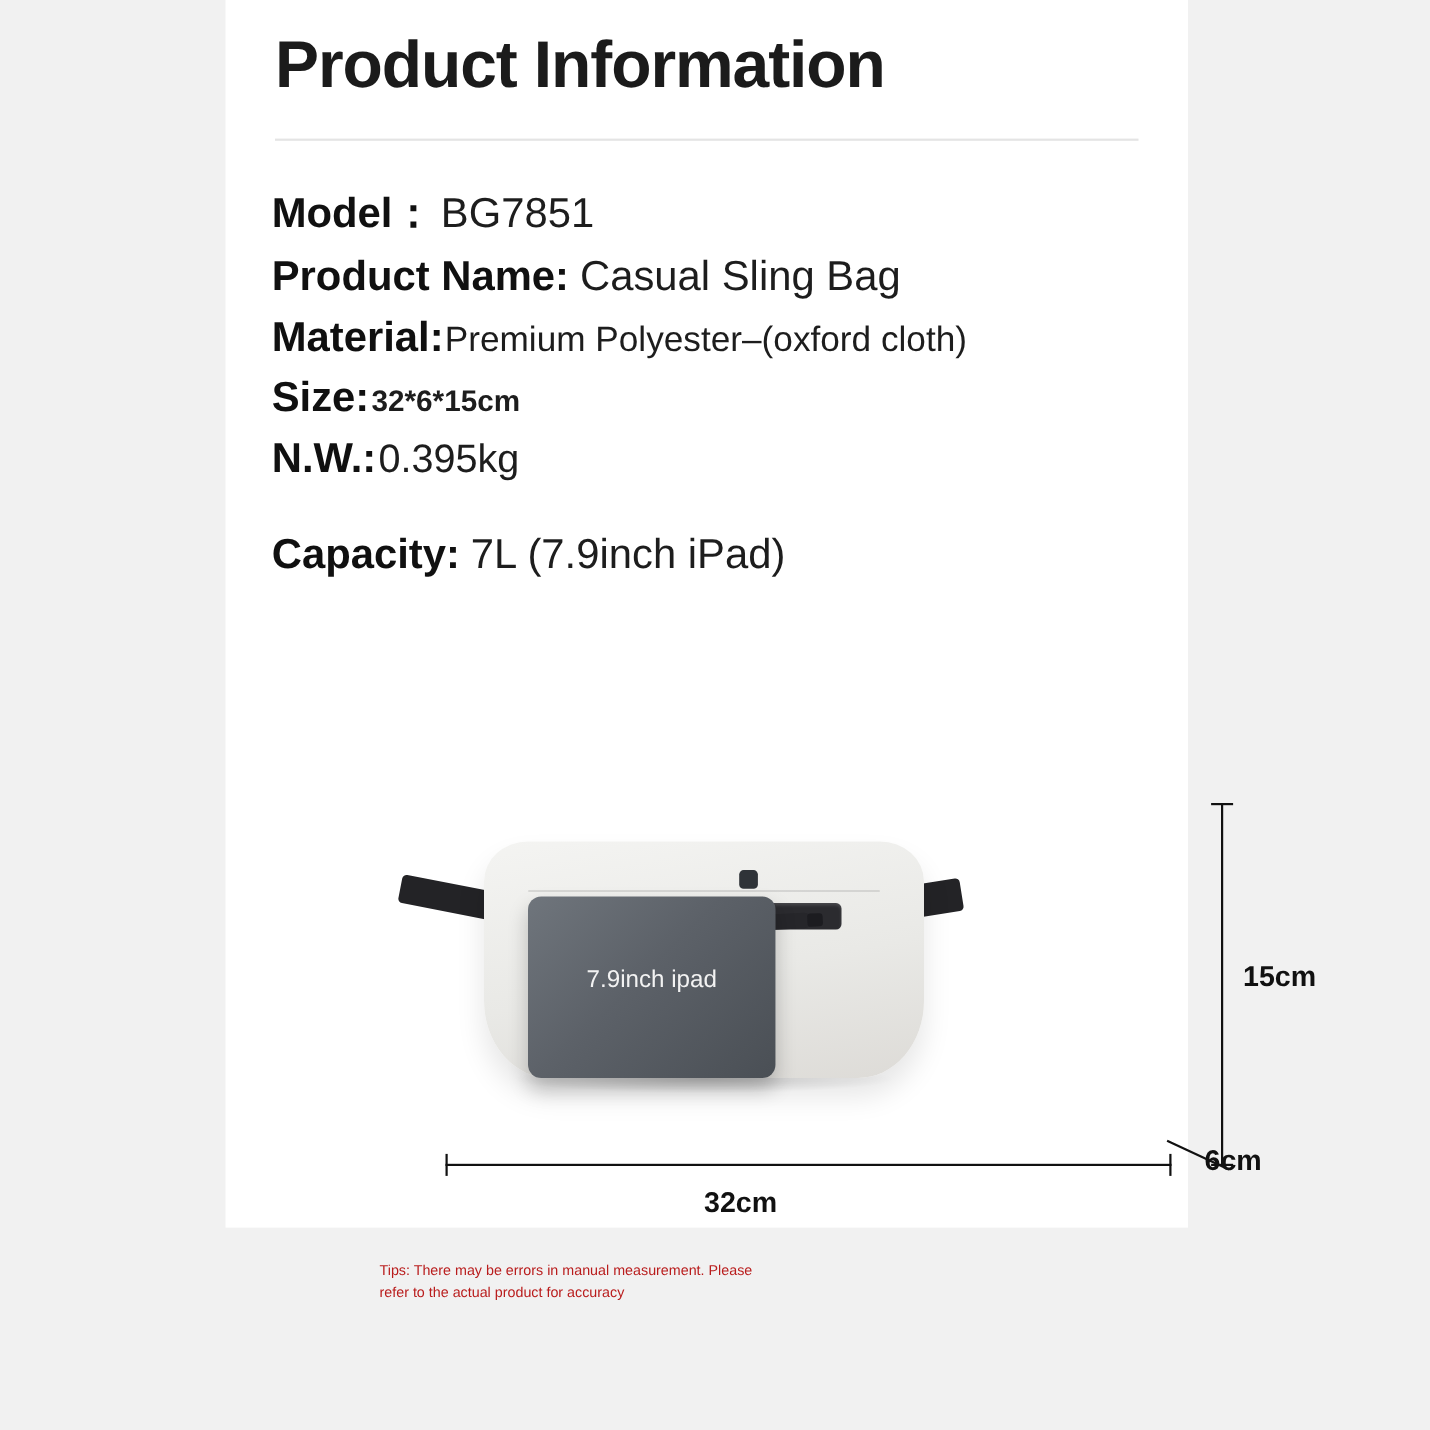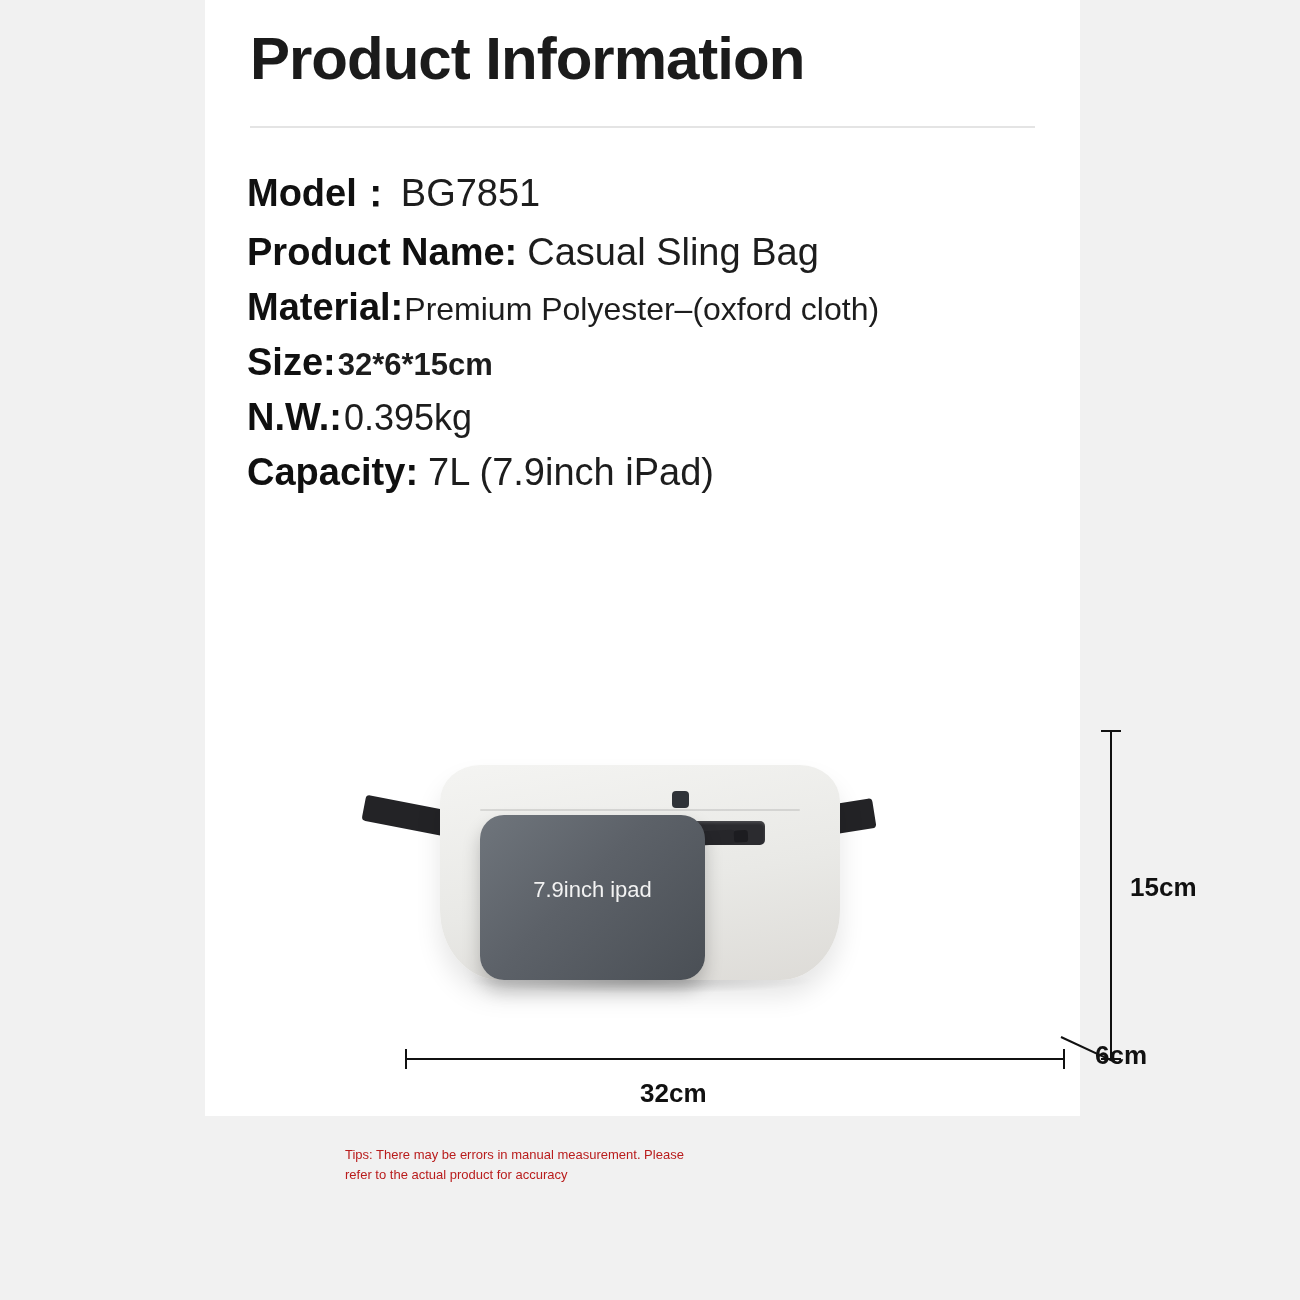--- a/index.html
+++ b/index.html
@@ -59,24 +59,24 @@
     color: #1d1d1d;
   }
   
   .r1 .spec-label { font-size: 38px; }
   .r1 .spec-value { font-size: 38px; margin-left: 6px; }
   .r2 .spec-label { font-size: 38px; }
   .r2 .spec-value { font-size: 38px; margin-left: 10px; text-align: center; }
   .r3 .spec-label { font-size: 38px; }
   .r3 .spec-value { font-size: 32px; margin-left: 1px; }
   .r4 .spec-label { font-size: 38px; text-align: right; }
-  .r4 .spec-value { font-size: 31px; font-weight: bold; margin-left: 2px; }
+  .r4 .spec-value { font-size: 27px; font-weight: bold; margin-left: 2px; }
   .r5 .spec-label { font-size: 38px; }
   .r5 .spec-value { font-size: 36px; margin-left: 2px; }
-  .r6 .spec-label { font-size: 38px; }
+  .r6 .spec-label { font-size: 38px; margin-top: 32px; }
   .r6 .spec-value { font-size: 38px; margin-left: 10px; }
 
   
   .photo {
     position: absolute;
     left: 150px;
     top: 700px;
     width: 620px;
     height: 380px;
   }
@@ -167,21 +167,21 @@
     height: 26px;
     background: radial-gradient(ellipse at center, rgba(0,0,0,0.16), rgba(0,0,0,0) 70%);
   }
   .ipad {
     position: absolute;
     left: 125px;
     top: 115px;
     width: 225px;
     height: 165px;
     background: linear-gradient(135deg, #6f757c 0%, #5c6168 45%, #4a4f55 100%);
-    border-radius: 24px;
+    border-radius: 12px;
     box-shadow: 0 10px 18px rgba(0,0,0,0.22);
   }
   .ipad-cam {
     position: absolute;
     right: 16px;
     top: -24px;
     width: 17px;
     height: 17px;
     background: #2f3338;
     border-radius: 4px;

